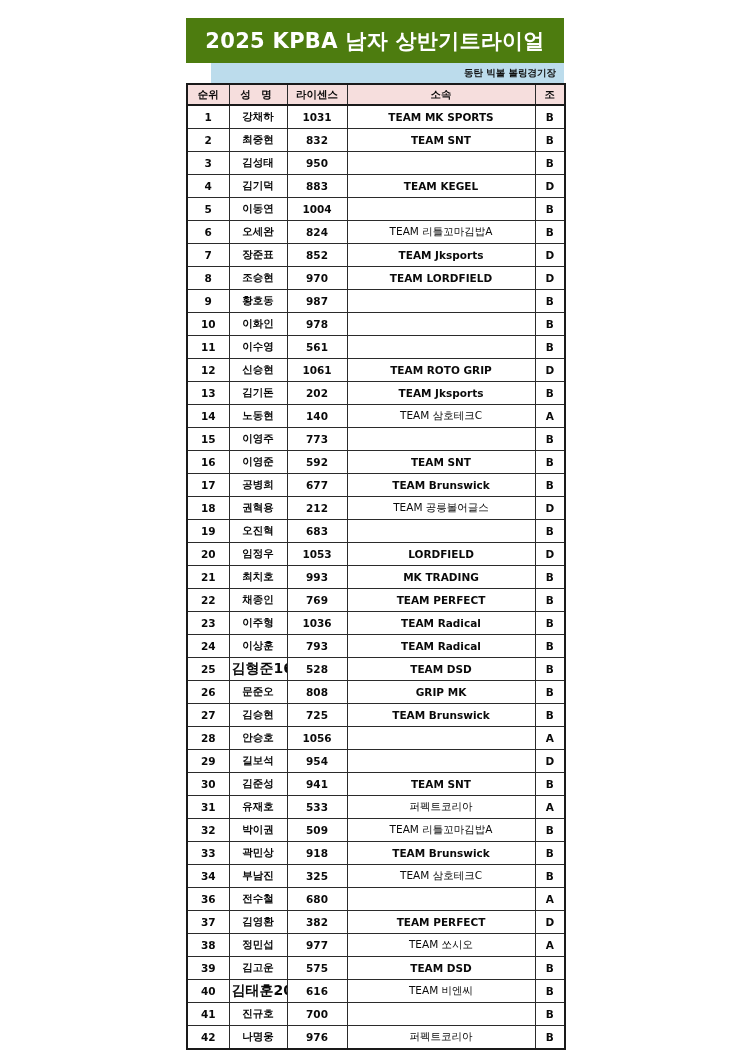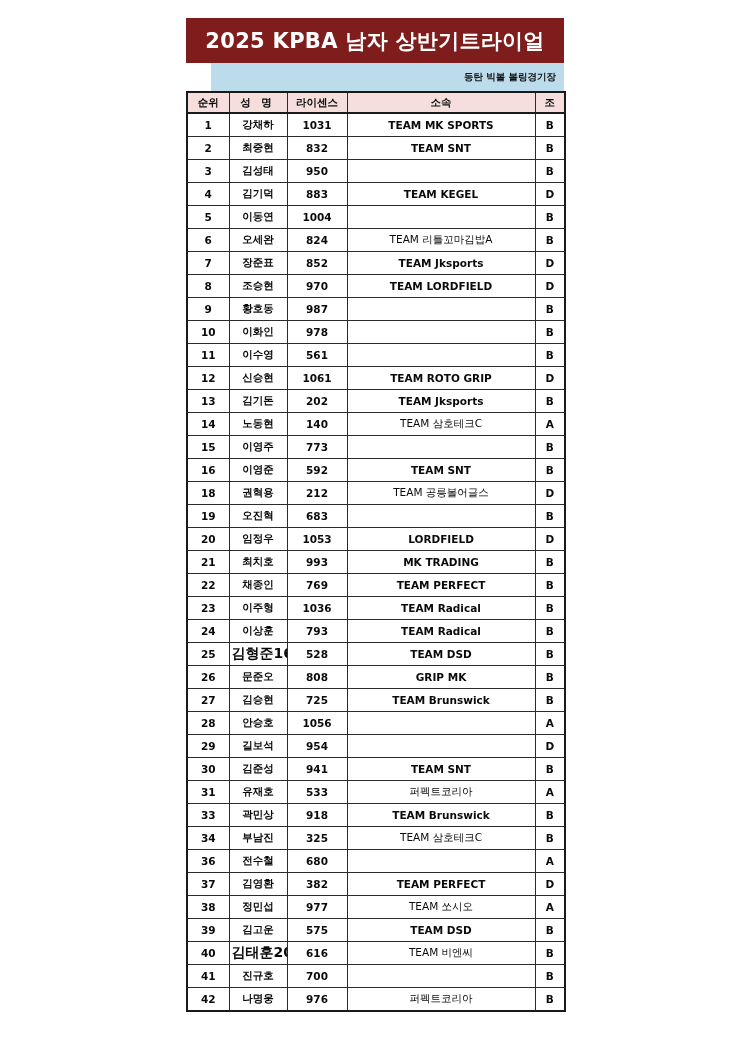--- a/index.html
+++ b/index.html
@@ -16,38 +16,38 @@
     overflow: hidden;
   }
   #sheet {
     position: absolute;
     left: 186px;
     top: 18px;
     width: 378px;
   }
   
   .title-banner {
-    background: #7f1d1d;
+    background: #4d7c0f;
     height: 45px;
     display: flex;
     align-items: center;
     justify-content: center;
   }
   .title-text {
     color: #ffffff;
     font-size: 21px;
     font-weight: bold;
     letter-spacing: 0.3px;
     white-space: nowrap;
     font-family: "DejaVu Sans", "Liberation Sans", sans-serif;
   }
   
   .subtitle-band {
     background: #bcdcec;
-    height: 28px;
+    height: 20px;
     display: flex;
     align-items: center;
     justify-content: flex-end;
     padding-right: 8px;
     box-sizing: border-box;
     margin-left: 25px;
   }
   .subtitle-text {
     font-size: 9.5px;
     font-weight: bold;
@@ -237,20 +237,27 @@
             <td class="grp">B</td>
           </tr>
           <tr>
             <td class="rank">16</td>
             <td class="name">이영준</td>
             <td class="lic">592</td>
             <td class="club">TEAM SNT</td>
             <td class="grp">B</td>
           </tr>
           <tr>
+            <td class="rank">17</td>
+            <td class="name">공병희</td>
+            <td class="lic">677</td>
+            <td class="club">TEAM Brunswick</td>
+            <td class="grp">B</td>
+          </tr>
+          <tr>
             <td class="rank">18</td>
             <td class="name">권혁용</td>
             <td class="lic">212</td>
             <td class="club korean">TEAM 공릉볼어글스</td>
             <td class="grp">D</td>
           </tr>
           <tr>
             <td class="rank">19</td>
             <td class="name">오진혁</td>
             <td class="lic">683</td>
@@ -335,20 +342,27 @@
             <td class="grp">B</td>
           </tr>
           <tr>
             <td class="rank">31</td>
             <td class="name">유재호</td>
             <td class="lic">533</td>
             <td class="club korean">퍼펙트코리아</td>
             <td class="grp">A</td>
           </tr>
           <tr>
+            <td class="rank">32</td>
+            <td class="name">박이권</td>
+            <td class="lic">509</td>
+            <td class="club korean">TEAM 리틀꼬마김밥A</td>
+            <td class="grp">B</td>
+          </tr>
+          <tr>
             <td class="rank">33</td>
             <td class="name">곽민상</td>
             <td class="lic">918</td>
             <td class="club">TEAM Brunswick</td>
             <td class="grp">B</td>
           </tr>
           <tr>
             <td class="rank">34</td>
             <td class="name">부남진</td>
             <td class="lic">325</td>

